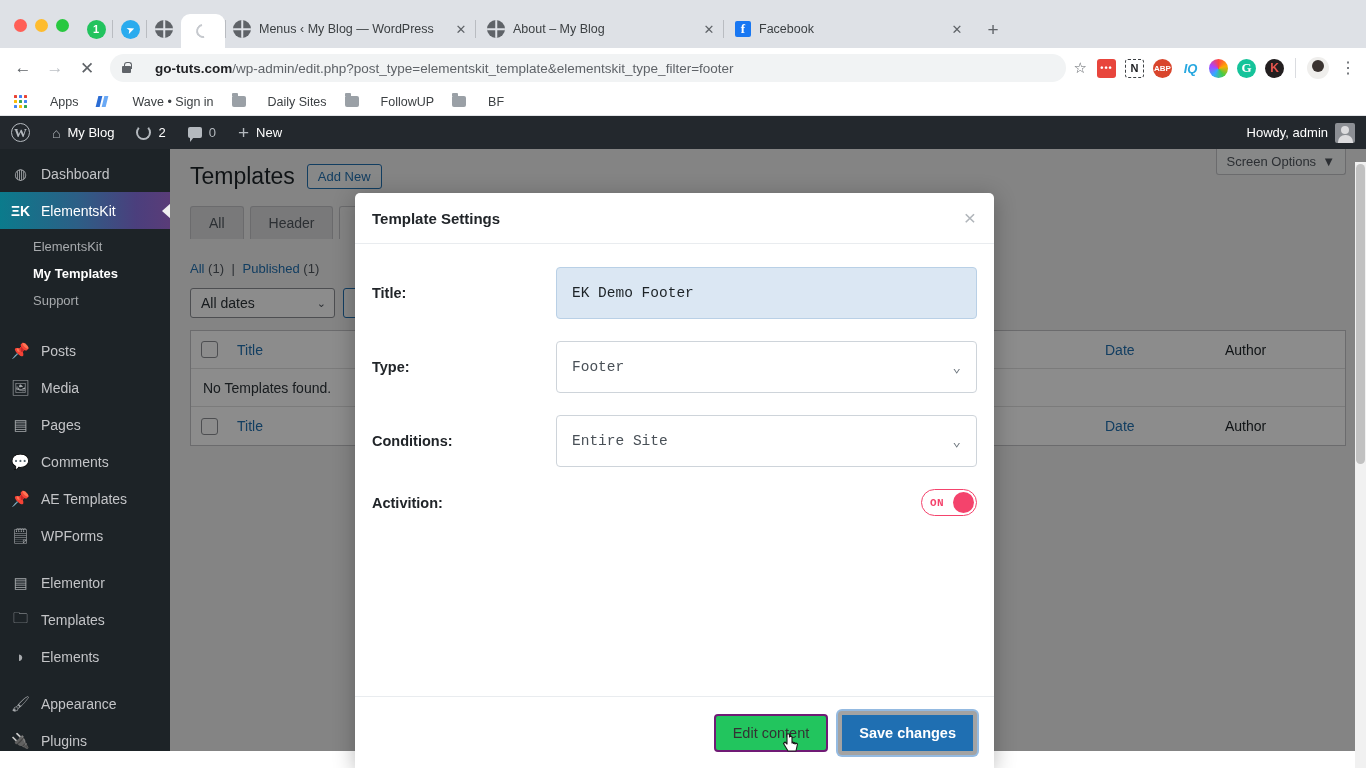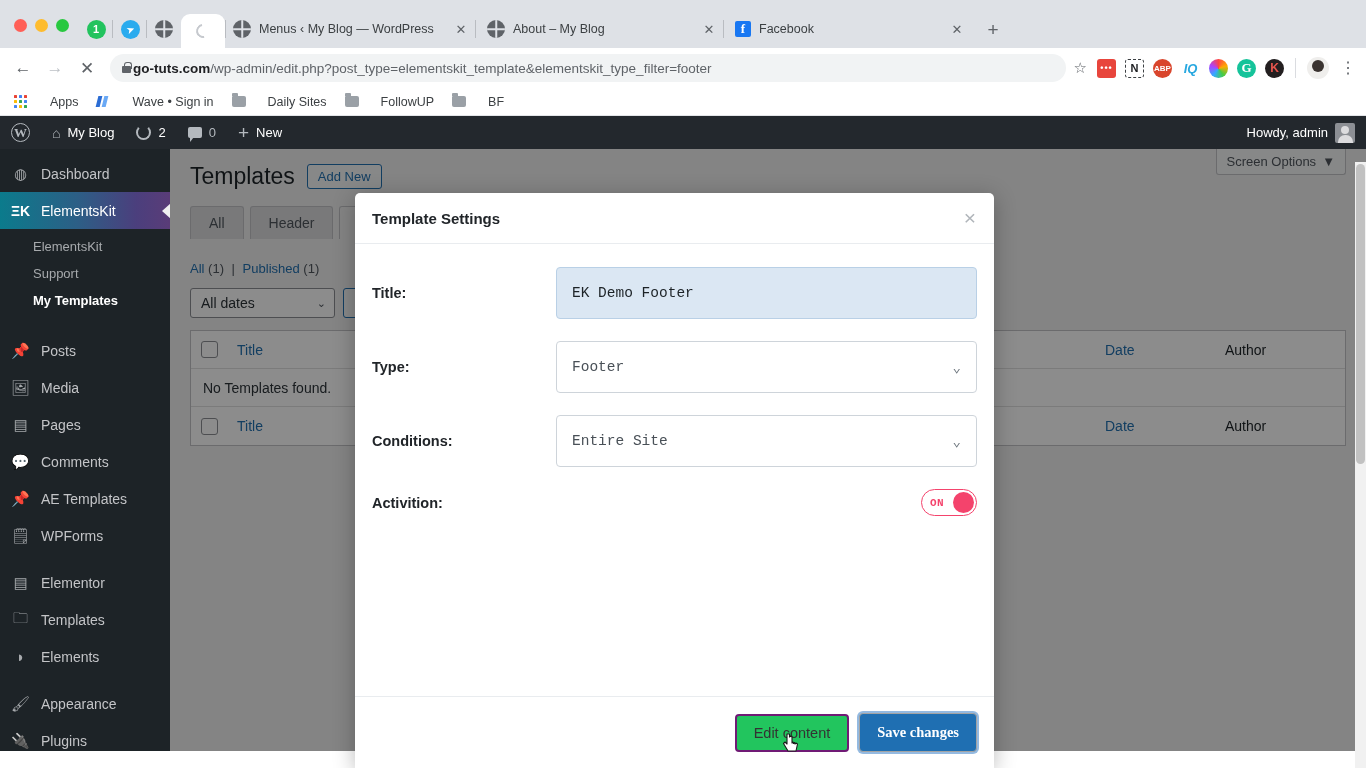--- a/index.html
+++ b/index.html
@@ -125,21 +125,21 @@
   }
   .nav-btn {
     width: 30px; height: 30px; border-radius: 50%;
     display: flex; align-items: center; justify-content: center;
     color: #5f6368; font-size: 17px; flex-shrink: 0;
   }
   .nav-btn.disabled { color: #bdc1c6; }
   .url-pill {
     flex: 1; height: 28px; background: #f1f3f4;
     border-radius: 14px; display: flex; align-items: center;
-    padding: 0 12px; margin: 0 6px; gap: 2px; overflow: hidden;
+    padding: 0 12px; margin: 0 6px; gap: 24px; overflow: hidden;
   }
   .lock {
     width: 9px; height: 7px; background: #5f6368;
     border-radius: 1px; position: relative; flex-shrink: 0; margin-top: 3px;
   }
   .lock::before {
     content: ""; position: absolute; left: 1.5px; top: -4px;
     width: 6px; height: 6px;
     border: 1.5px solid #5f6368; border-bottom: none;
     border-radius: 3px 3px 0 0;
@@ -393,24 +393,23 @@
   .modal-foot {
     height: 72px; border-top: 1px solid #e9ecef;
     display: flex; align-items: center; justify-content: flex-end;
     gap: 10px; padding: 0 17px;
   }
   .btn-edit {
     background: #22c55e; border: 2px solid #701a75; border-radius: 4px;
     padding: 9px 17px; font-size: 14.5px; color: #333; position: relative;
   }
   .btn-save {
-    background: #1f6fb2; border: 1px solid #a3a3a3; border-radius: 4px;
+    background: #1f6fb2; border: 4px solid #a3a3a3; border-radius: 4px;
     padding: 10px 17px; font-size: 14.5px; color: #fff; font-weight: bold;
     box-shadow: 0 0 0 2px rgba(61,130,200,.55);
-    font-family: Liberation Serif, serif;
   }
 
   
   .cursor {
     position: absolute; left: 782px; top: 733px; z-index: 20;
     width: 16px; height: 20px; pointer-events: none;
   }
   .cursor svg { display: block; }
   .scroll-track {
     position: absolute; right: 0; top: 162px; width: 11px; bottom: 0;
@@ -560,22 +559,22 @@
       <div class="menu-item">
         <span class="mi-ic">◍</span>
         <span>Dashboard</span>
       </div>
       <div class="menu-item active-ek">
         <span class="mi-ic" style="font-weight:bold;font-size:14px;">ΞK</span>
         <span>ElementsKit</span>
       </div>
       <div class="submenu">
         <div class="sub">ElementsKit</div>
+        <div class="sub current">My Templates</div>
         <div class="sub">Support</div>
-        <div class="sub current">My Templates</div>
       </div>
 
       <div class="menu-sep"></div>
       <div class="menu-item">
         <span class="mi-ic">📌</span>
         <span>Posts</span>
       </div>
       <div class="menu-item">
         <span class="mi-ic">🖼</span>
         <span>Media</span>

